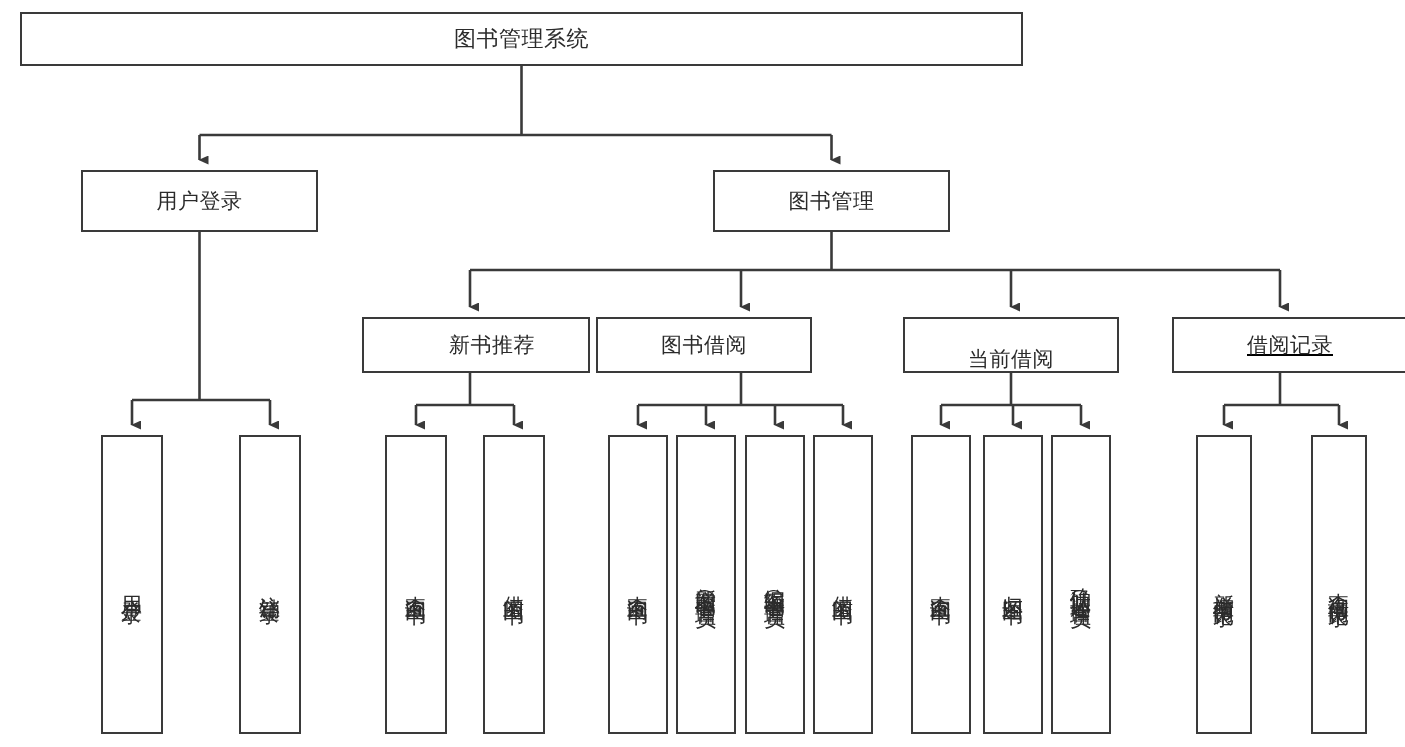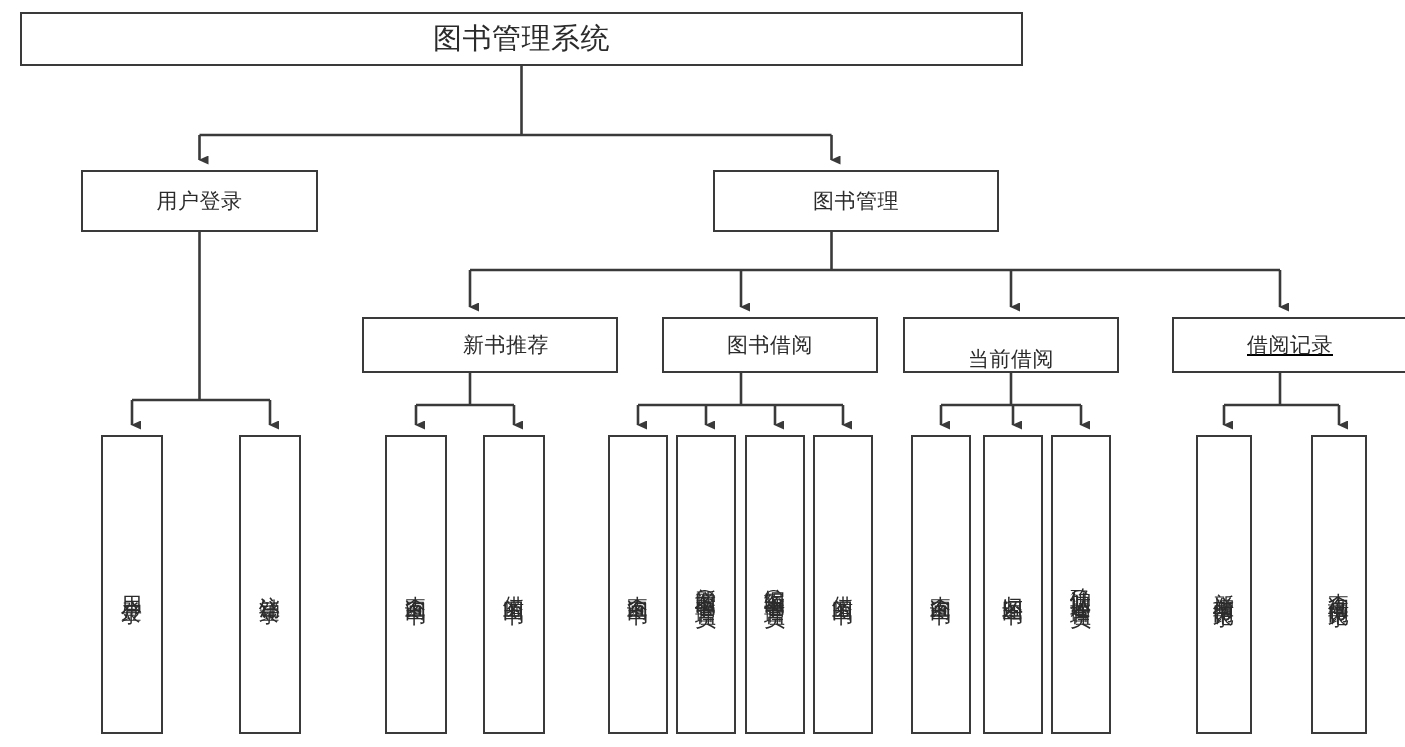--- a/index.html
+++ b/index.html
@@ -47,21 +47,21 @@
     font-size: 21px;
     color: #2b2b2b;
     writing-mode: vertical-rl;
     text-orientation: upright;
     letter-spacing: 3px;
     line-height: 1;
     text-align: center;
     white-space: nowrap;
   }
   .root-box .node-label-h {
-    font-size: 29px;
+    font-size: 22px;
   }
   .watermark {
     position: absolute;
     font-size: 17px;
     color: #b9b9b9;
     white-space: nowrap;
     letter-spacing: 0.4px;
     pointer-events: none;
   }
 </style>
@@ -114,27 +114,27 @@
   </svg>
 
   <div class="node-box root-box" id="node-root" style="left: 20px; top: 12px; width: 1003px; height: 54px;">
     <span class="node-label-h">图书管理系统</span>
   </div>
 
   <div id="nodes-layer">
       <div class="node-box" style="left: 81px; top: 170px; width: 237px; height: 62px;">
         <span class="node-label-h">用户登录</span>
       </div>
-      <div class="node-box" style="left: 713px; top: 170px; width: 286px; height: 62px;">
+      <div class="node-box" style="left: 713px; top: 170px; width: 237px; height: 62px;">
         <span class="node-label-h">图书管理</span>
       </div>
-      <div class="node-box" style="left: 362px; top: 317px; width: 256px; height: 56px; padding-left: 32px;">
+      <div class="node-box" style="left: 362px; top: 317px; width: 228px; height: 56px; padding-left: 32px;">
         <span class="node-label-h">新书推荐</span>
       </div>
-      <div class="node-box" style="left: 662px; top: 317px; width: 216px; height: 56px;">
+      <div class="node-box" style="left: 596px; top: 317px; width: 216px; height: 56px;">
         <span class="node-label-h">图书借阅</span>
       </div>
       <div class="node-box" style="left: 903px; top: 317px; width: 216px; height: 56px; align-items: flex-end;">
         <span class="node-label-h">当前借阅</span>
       </div>
       <div class="node-box" style="left: 1172px; top: 317px; width: 236px; height: 56px; text-decoration: underline;">
         <span class="node-label-h">借阅记录</span>
       </div>
       <div class="node-box" style="left: 101px; top: 435px; width: 62px; height: 299px;">
         <span class="node-label-v">用户登录</span>

